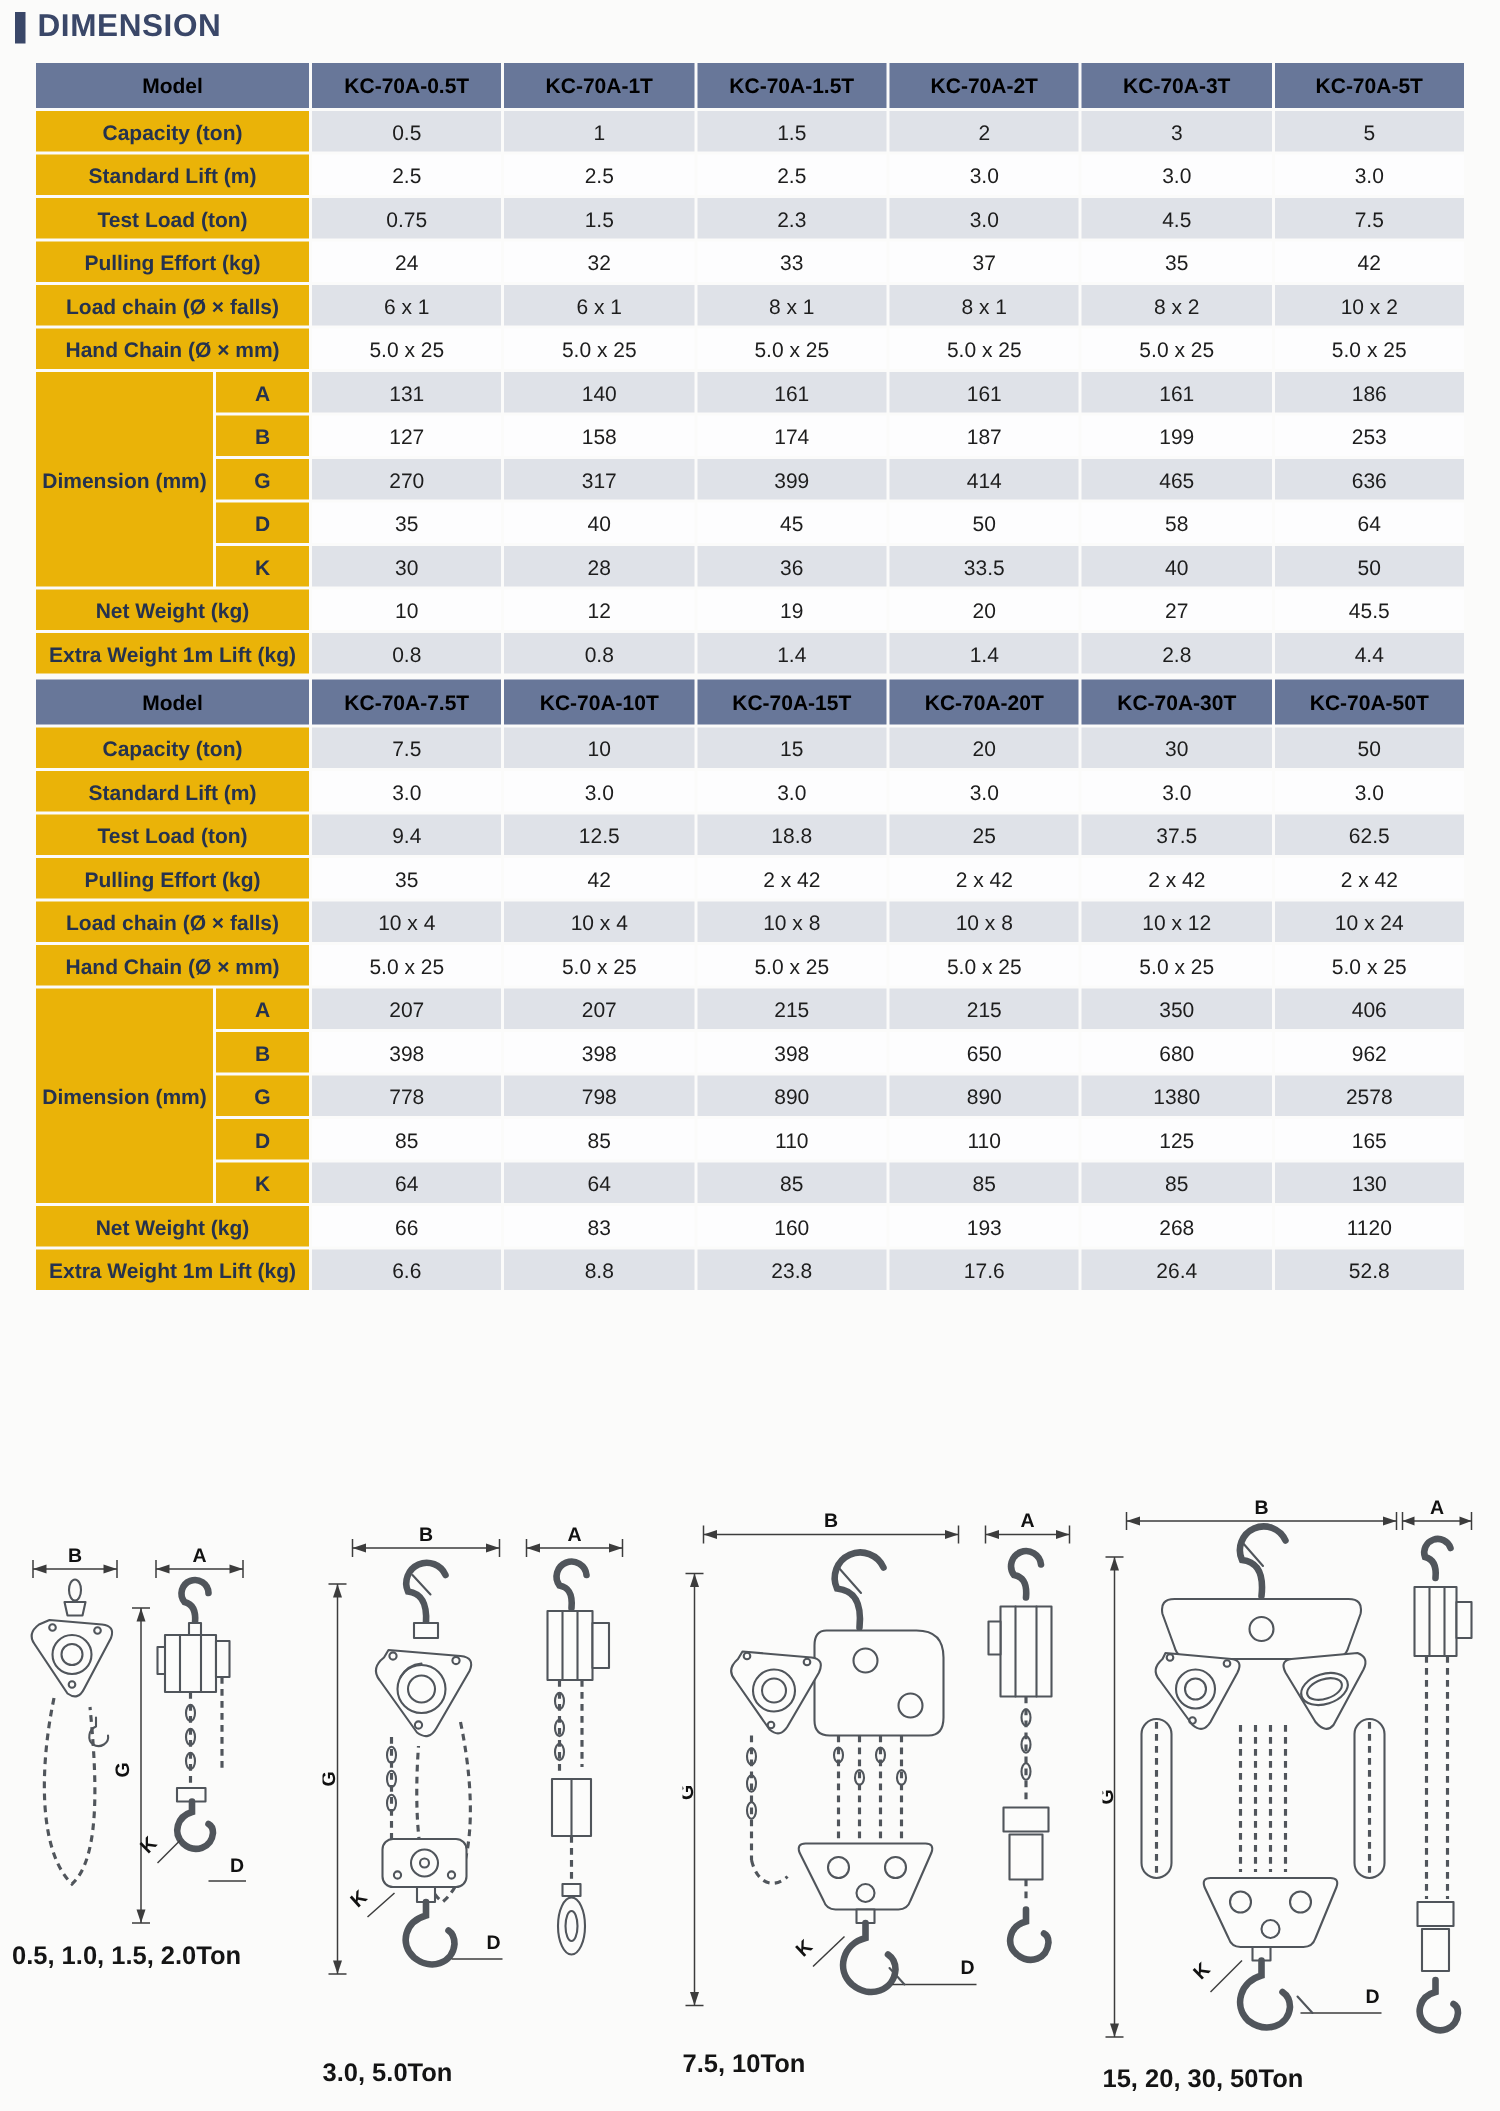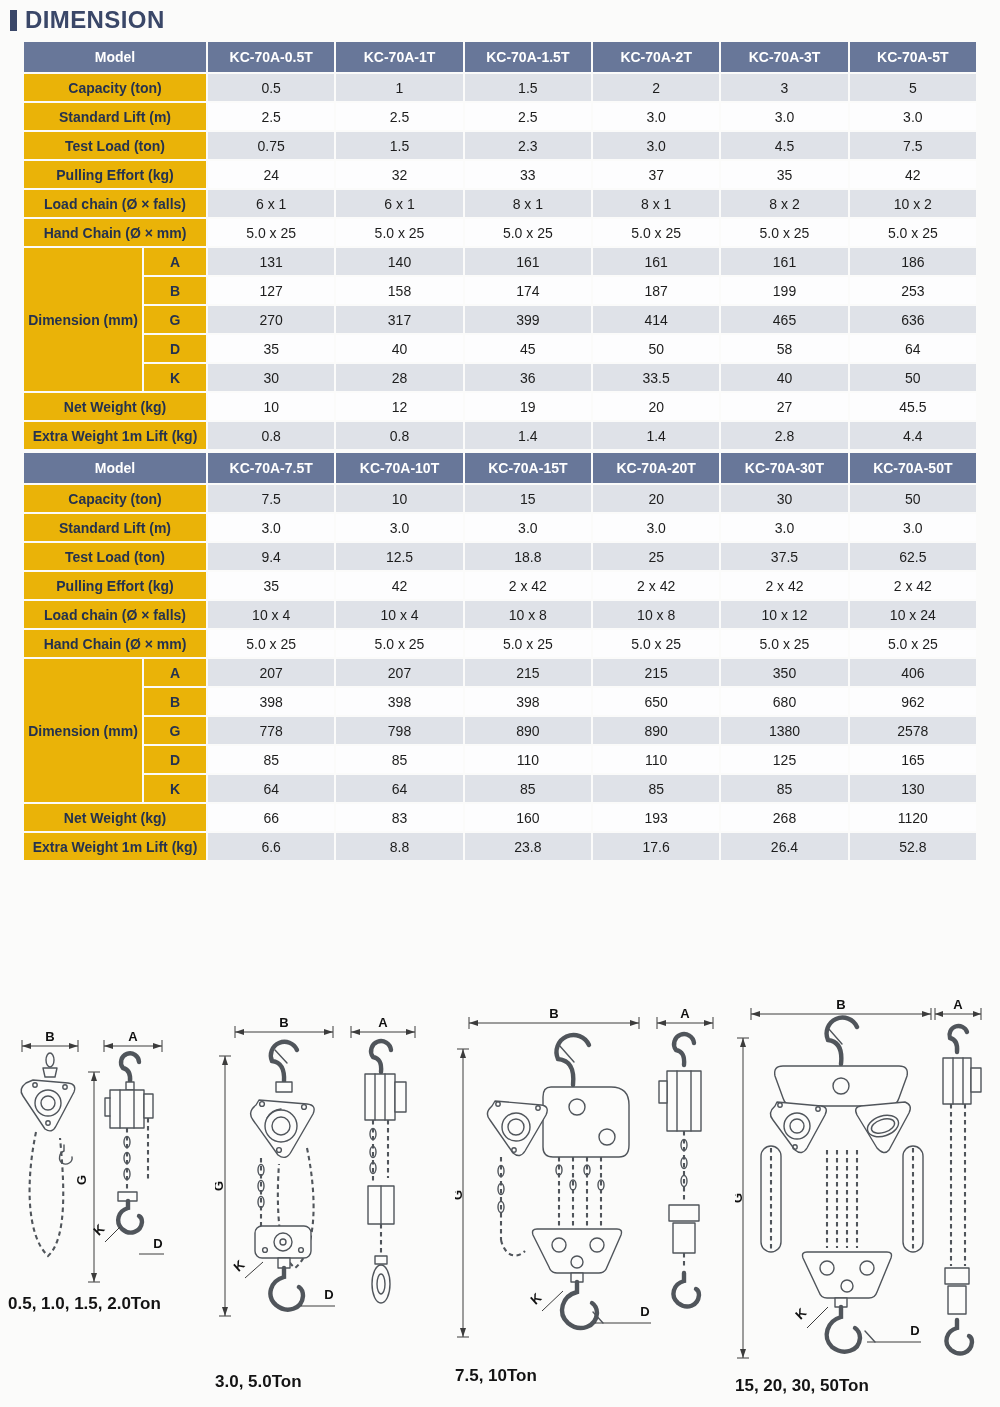--- a/index.html
+++ b/index.html
@@ -3,26 +3,26 @@
 <meta charset="utf-8">
 <style>
   * { box-sizing: border-box; }
   body {
     position: relative; width: 1000px; height: 1407px; margin: 0;
     background: #fbfbfa; font-family: "Liberation Sans", sans-serif;
     overflow: hidden;
   }
   .hdr { position: absolute; left: 10px; top: 6px; display: flex; align-items: center; gap: 8px; }
   .bar { width: 7px; height: 21px; background: #3a4768; }
-  .ttl { margin: 0; font-size: 24px; font-weight: bold; color: #3a4768; letter-spacing: .4px; }
+  .ttl { margin: 0; font-size: 21px; font-weight: bold; color: #3a4768; letter-spacing: .4px; }
 
   .tables { position: absolute; left: 22px; top: 40px; width: 956px; }
   table.spec { width: 100%; border-collapse: separate; border-spacing: 2px; table-layout: fixed; }
   th, td { padding: 0; height: 27px; vertical-align: middle; text-align: center; overflow: hidden; white-space: nowrap; }
-  .h-cell { background: #687799; color: #ffffff; font-size: 14px; font-weight: bold; height: 30px; }
+  .h-cell { background: #687799; color: #000000; font-size: 14px; font-weight: bold; height: 30px; }
   .l-cell { background: #eab308; color: #25324e; font-size: 14px; font-weight: bold; }
   .v-cell { background: #fdfdfe; font-size: 14px; color: #1d1d1d; }
   tr.alt .v-cell { background: #dfe2e8; }
 
   .drawing { position: absolute; }
   .cap { position: absolute; font-size: 17px; font-weight: bold; color: #141414; text-align: left; }
 
   svg .ln   { fill: none; stroke: #50555b; stroke-width: 1.4; stroke-linecap: round; stroke-linejoin: round; }
   svg .fz   { fill: #fcfcfb; stroke: #50555b; stroke-width: 1.4; stroke-linejoin: round; }
   svg .chain{ fill: none; stroke: #50555b; stroke-width: 2.1; stroke-dasharray: 4.5 3.5; }

